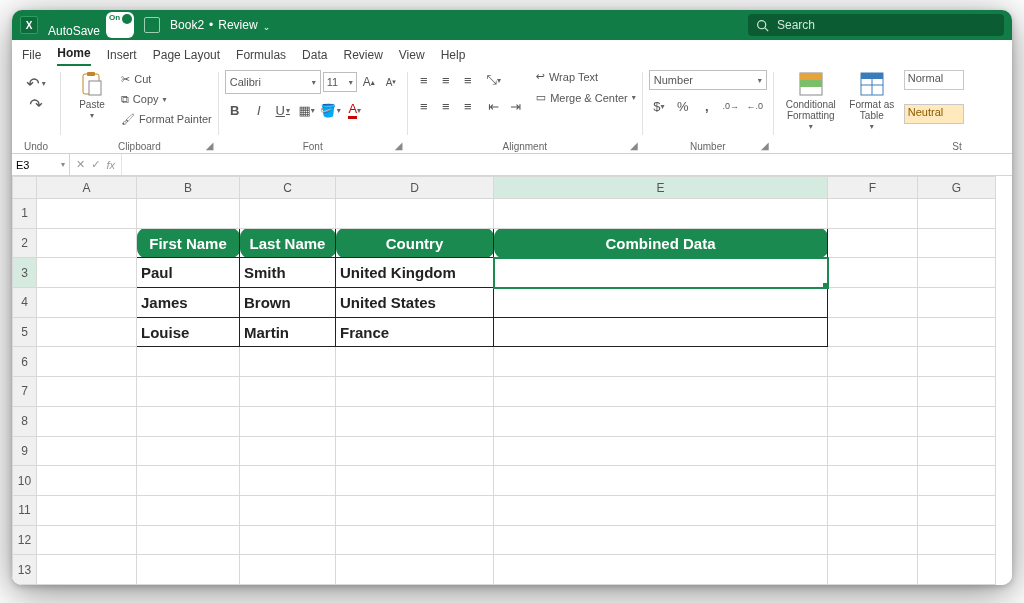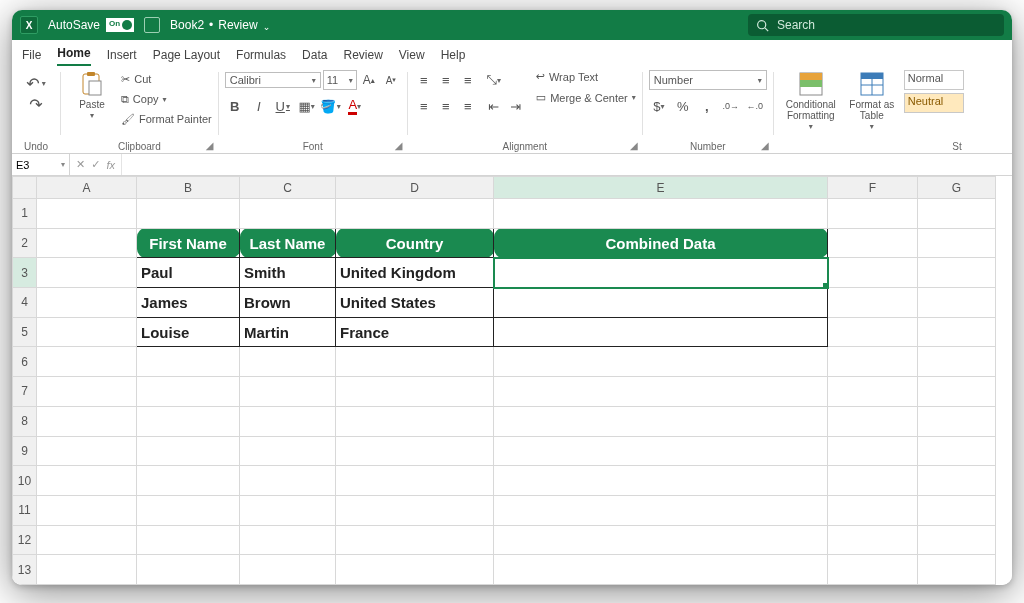--- a/index.html
+++ b/index.html
@@ -4,21 +4,21 @@
   <style>
     * { margin: 0; padding: 0; box-sizing: border-box; font-family: "Segoe UI", Arial, sans-serif; }
     body { background: #fff; width: 1024px; height: 603px; overflow: hidden; position: relative; }
 
     .window { width: 1000px; height: 575px; margin: 10px auto; border-radius: 10px; overflow: hidden; box-shadow: 0 8px 40px rgba(0,0,0,.45), 0 2px 6px rgba(0,0,0,.2); display: flex; flex-direction: column; background: #fff; }
 
     
     .titlebar { background: #127c46; height: 30px; display: flex; align-items: center; padding: 0 8px; color: #fff; font-size: 12px; gap: 10px; }
     .titlebar .prod-icon { width: 18px; height: 18px; background: #0e6b3b; border: 1px solid #2e9d63; border-radius: 2px; display:flex; align-items:center; justify-content:center; font-size:10px; font-weight:bold;}
     .autosave { display: flex; align-items: flex-end; gap: 6px; }
-    .toggle { width: 28px; height: 14px; background: #fff; border-radius: 0; position: relative; }
+    .toggle { width: 28px; height: 26px; background: #fff; border-radius: 6px; position: relative; }
     .toggle::after { content: ''; position: absolute; width: 10px; height: 10px; background: #127c46; border-radius: 50%; top: 2px; right: 2px; }
     .toggle .on-label{ position:absolute; left:3px; top:1px; font-size:8px; color:#127c46; font-weight:600;}
     .titlebar .save-icon{ width:16px; height:16px; border:1px solid #9cd0b3; border-radius:2px;}
     .filename { display:flex; align-items:flex-end; gap:5px;}
     .filename .caret{ font-size:9px;}
     .spacer { flex: 1; }
     .search { background: #0b5c33; border-radius: 4px; height: 22px; width: 256px; display: flex; align-items: center; padding: 0 8px; gap: 8px; color: #cfe8da; font-size: 12px; }
     .search svg{ width:13px; height:13px;}
 
     
@@ -33,21 +33,21 @@
     .group-body { flex: 1; display: flex; align-items: flex-start; gap: 4px; }
     .vsep { width: 1px; background: #e1e1e1; margin: 6px 0 18px; }
 
     .btn-lg { display: flex; flex-direction: column; align-items: center; justify-content: flex-start; width: 50px; font-size: 10px; color: #555; gap:1px;}
     .btn-lg .ic{ width:28px; height:28px; display:flex; align-items:center; justify-content:center;}
     .btn-sm-row { display:flex; flex-direction:column; gap:2px; font-size:11px;}
     .btn-sm-row > div{ display:flex; align-items:center; gap:4px; height:18px;}
 
     .col-stack{ display:flex; flex-direction:column; gap:2px;}
 
-    .font-name{ border:1px solid #bdbdbd; height:16px; width:96px; font-size:11px; padding:0 4px; display:flex; align-items:center; justify-content:space-between; background:#fff;}
+    .font-name{ border:1px solid #bdbdbd; height:24px; width:96px; font-size:11px; padding:0 4px; display:flex; align-items:center; justify-content:space-between; background:#fff;}
     .font-size{ border:1px solid #bdbdbd; height:20px; width:34px; font-size:11px; padding:0 3px; display:flex; align-items:center; justify-content:space-between; background:#fff;}
     .btn-mini{ width:20px; height:20px; display:flex; align-items:center; justify-content:center; font-size:13px; color:#555;}
 
     .row{ display:flex; align-items:center; gap:2px;}
 
     .num-format{ border:1px solid #bdbdbd; height:20px; width:118px; font-size:11px; padding:0 4px; display:flex; align-items:center; justify-content:space-between; background:#fff;}
 
     .dialog-launcher{ position:absolute; right:2px; bottom:2px; width:12px; height:12px; font-size:10px; color:#888; display:flex; align-items:center; justify-content:center;}
 
     .style-box{ border:1px solid #c8c8c8; width:60px; height:20px; font-size:11px; padding:1px 3px; background:#fff;}
@@ -288,21 +288,21 @@
               <svg width="26" height="26">
                 <rect x="2" y="2" width="22" height="22" fill="#fff" stroke="#3c7cb8"></rect>
                 <rect x="2" y="2" width="22" height="6" fill="#3c7cb8"></rect>
                 <line x1="2" y1="14" x2="24" y2="14" stroke="#3c7cb8"></line>
                 <line x1="13" y1="2" x2="13" y2="24" stroke="#3c7cb8"></line>
               </svg>
             </div>
           <span style="line-height:1.1; text-align:center;">Format as Table</span>
             <span class="caret-dn">▾</span>
         </div>
-        <div class="col-stack" style="gap:3px; margin-left:2px;">
+        <div class="col-stack" style="gap:14px; margin-left:2px;">
           <div class="style-box">Normal</div>
           <div class="style-box style-neutral">Neutral</div>
         </div>
       </div>
       <div class="group-label" style="text-align:right; padding-right:2px;">St</div>
     </div>
 
   </div>
 
   <div class="fbar">

